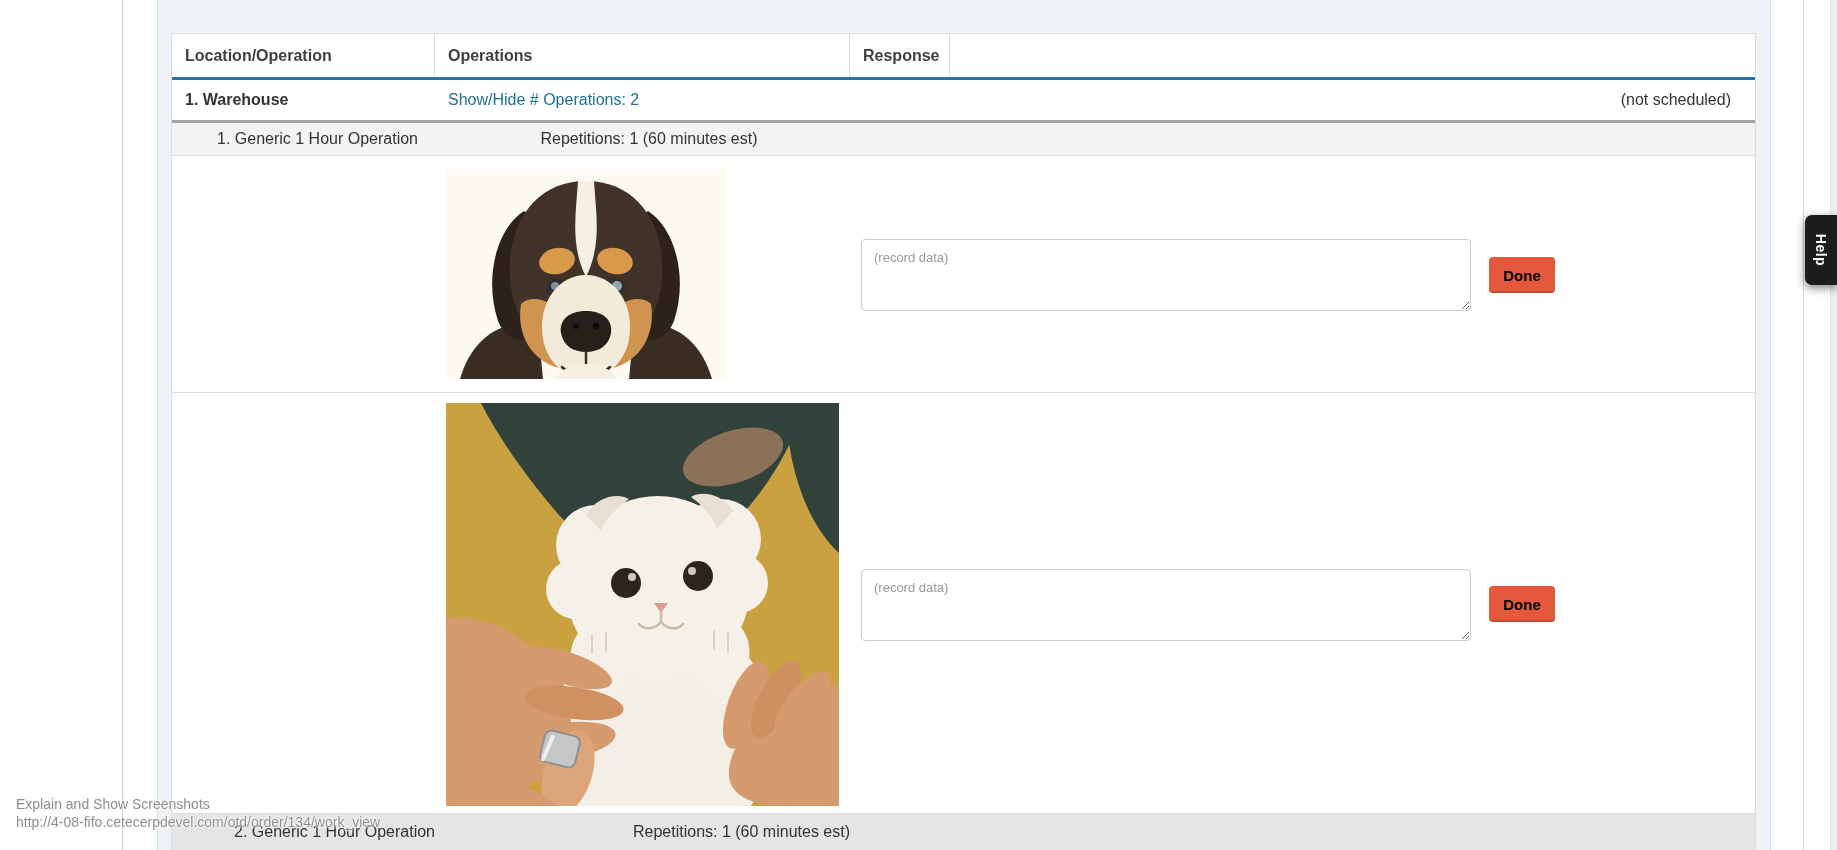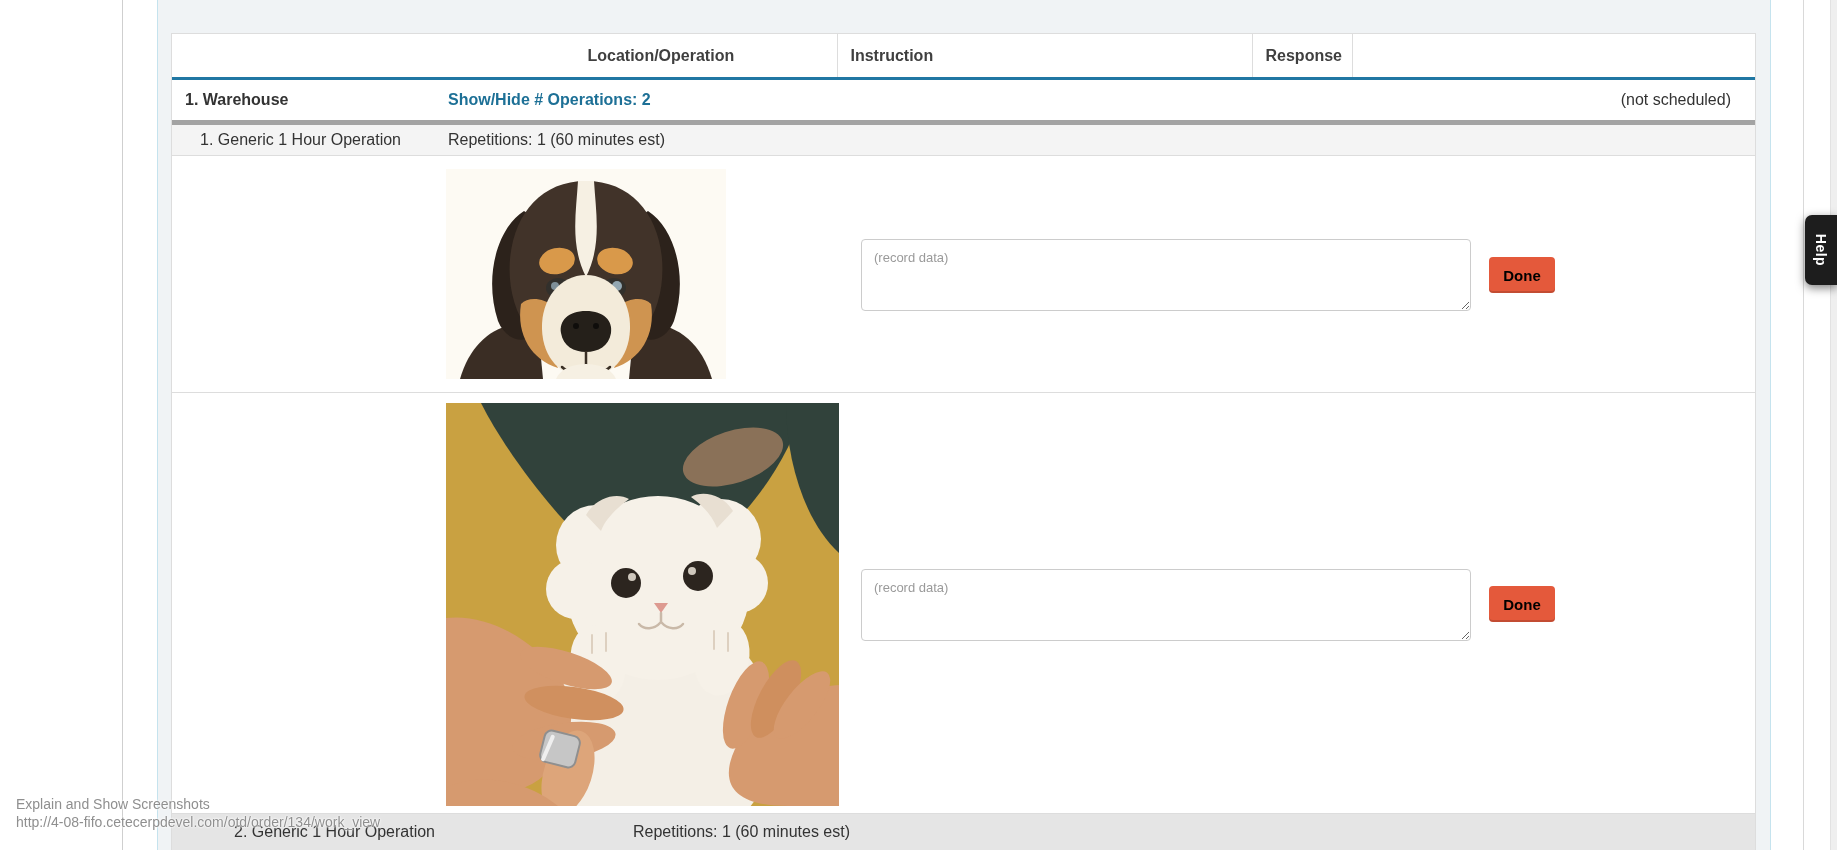--- a/index.html
+++ b/index.html
@@ -12,34 +12,34 @@
   .vline.gray-left  { left:122px; background:#cfcfcf; }
   .vline.gray-right { left:1803px; background:#d9d9d9; }
   .scroll-strip { position:absolute; top:0; left:1830px; width:7px; height:850px;
     background:#efefef; border-left:1px solid #e2e2e2; }
   
   .panel { position:absolute; left:157px; top:0; width:1614px; height:850px;
     background:#f0f3f5; border-left:1px solid #c5e3ee; border-right:1px solid #c5e3ee; }
   
   .table-wrap { position:absolute; left:13px; top:33px; width:1585px;
     background:#fff; border-left:1px solid #ddd; border-right:1px solid #ddd; border-top:1px solid #ddd; }
-  .header-row { display:flex; height:46px; background:#fff; border-bottom:3px solid #2077a3;justify-content:center; }
+  .header-row { display:flex; height:46px; background:#fff; border-bottom:3px solid #2077a3; }
   .hcell { font-size:16px; font-weight:bold; color:#3f3f3f; line-height:43px;
     padding-left:13px; border-right:1px solid #ddd; overflow:hidden; white-space:nowrap; }
   .hcell.c1 { width:263px; } .hcell.c2 { width:415px; } .hcell.c3 { width:100px; }
   .hcell.c4 { flex:1; border-right:none; }
   .row { display:flex; align-items:center; font-size:16px; background:#fff; }
   .row-warehouse { height:40px; }
-  .row-op { height:35px; background:#f4f4f4; border-top:5px solid #a3a3a3; }
+  .row-op { height:35px; background:#f4f4f4; border-top:3px solid #a3a3a3;text-align:center; }
   .row-op2 { height:37px; background:#e5e5e5; border-top:1px solid #ddd;text-align:right; }
   .cell-loc { width:263px; padding-left:13px; font-weight:bold; white-space:nowrap; }
   .cell-loc.indent { padding-left:28px; font-weight:normal; }
   .cell-instr { width:415px; padding-left:13px; white-space:nowrap; }
   .cell-status { flex:1; text-align:right; padding-right:24px; white-space:nowrap; }
-  .toggle-link { color:#1d7096; font-weight:bold; cursor:pointer; text-decoration:none; }
+  .toggle-link { color:#1d7096; font-weight:normal; cursor:pointer; text-decoration:none; }
   .row-media { position:relative; background:#fff; border-top:1px solid #ddd; }
   .row-media.puppy  { height:237px; }
   .row-media.kitten { height:421px; }
   .photo { position:absolute; display:block; }
   .photo.puppy  { left:274px; top:13px; width:280px; height:210px; }
   .photo.kitten { left:274px; top:10px; width:393px; height:403px; }
   .record-input { position:absolute; left:689px; width:610px; height:72px;
     border:1px solid #ccc; border-radius:4px; background:#fff; resize:both;
     font-family:"Liberation Sans", sans-serif; font-size:13px; color:#ec4899; padding:10px 12px; outline:none; }
   .record-input::placeholder { color:#9a9a9a; }
@@ -68,21 +68,21 @@
 
 <div id="screen">
 
   <div class="vline gray-left"></div>
 
   <div class="panel">
     <div class="table-wrap">
 
       <div class="header-row">
         <div class="hcell c1">Location/Operation</div>
-        <div class="hcell c2">Instruction</div>
+        <div class="hcell c2">Operations</div>
         <div class="hcell c3">Response</div>
       </div>
 
       <div class="row row-warehouse">
         <div class="cell-loc">1. Warehouse</div>
         <div class="cell-instr">
           <a class="toggle-link" href="#">Show/Hide # Operations: 2</a>
         </div>
         <div class="cell-status">(not scheduled)</div>
       </div>

